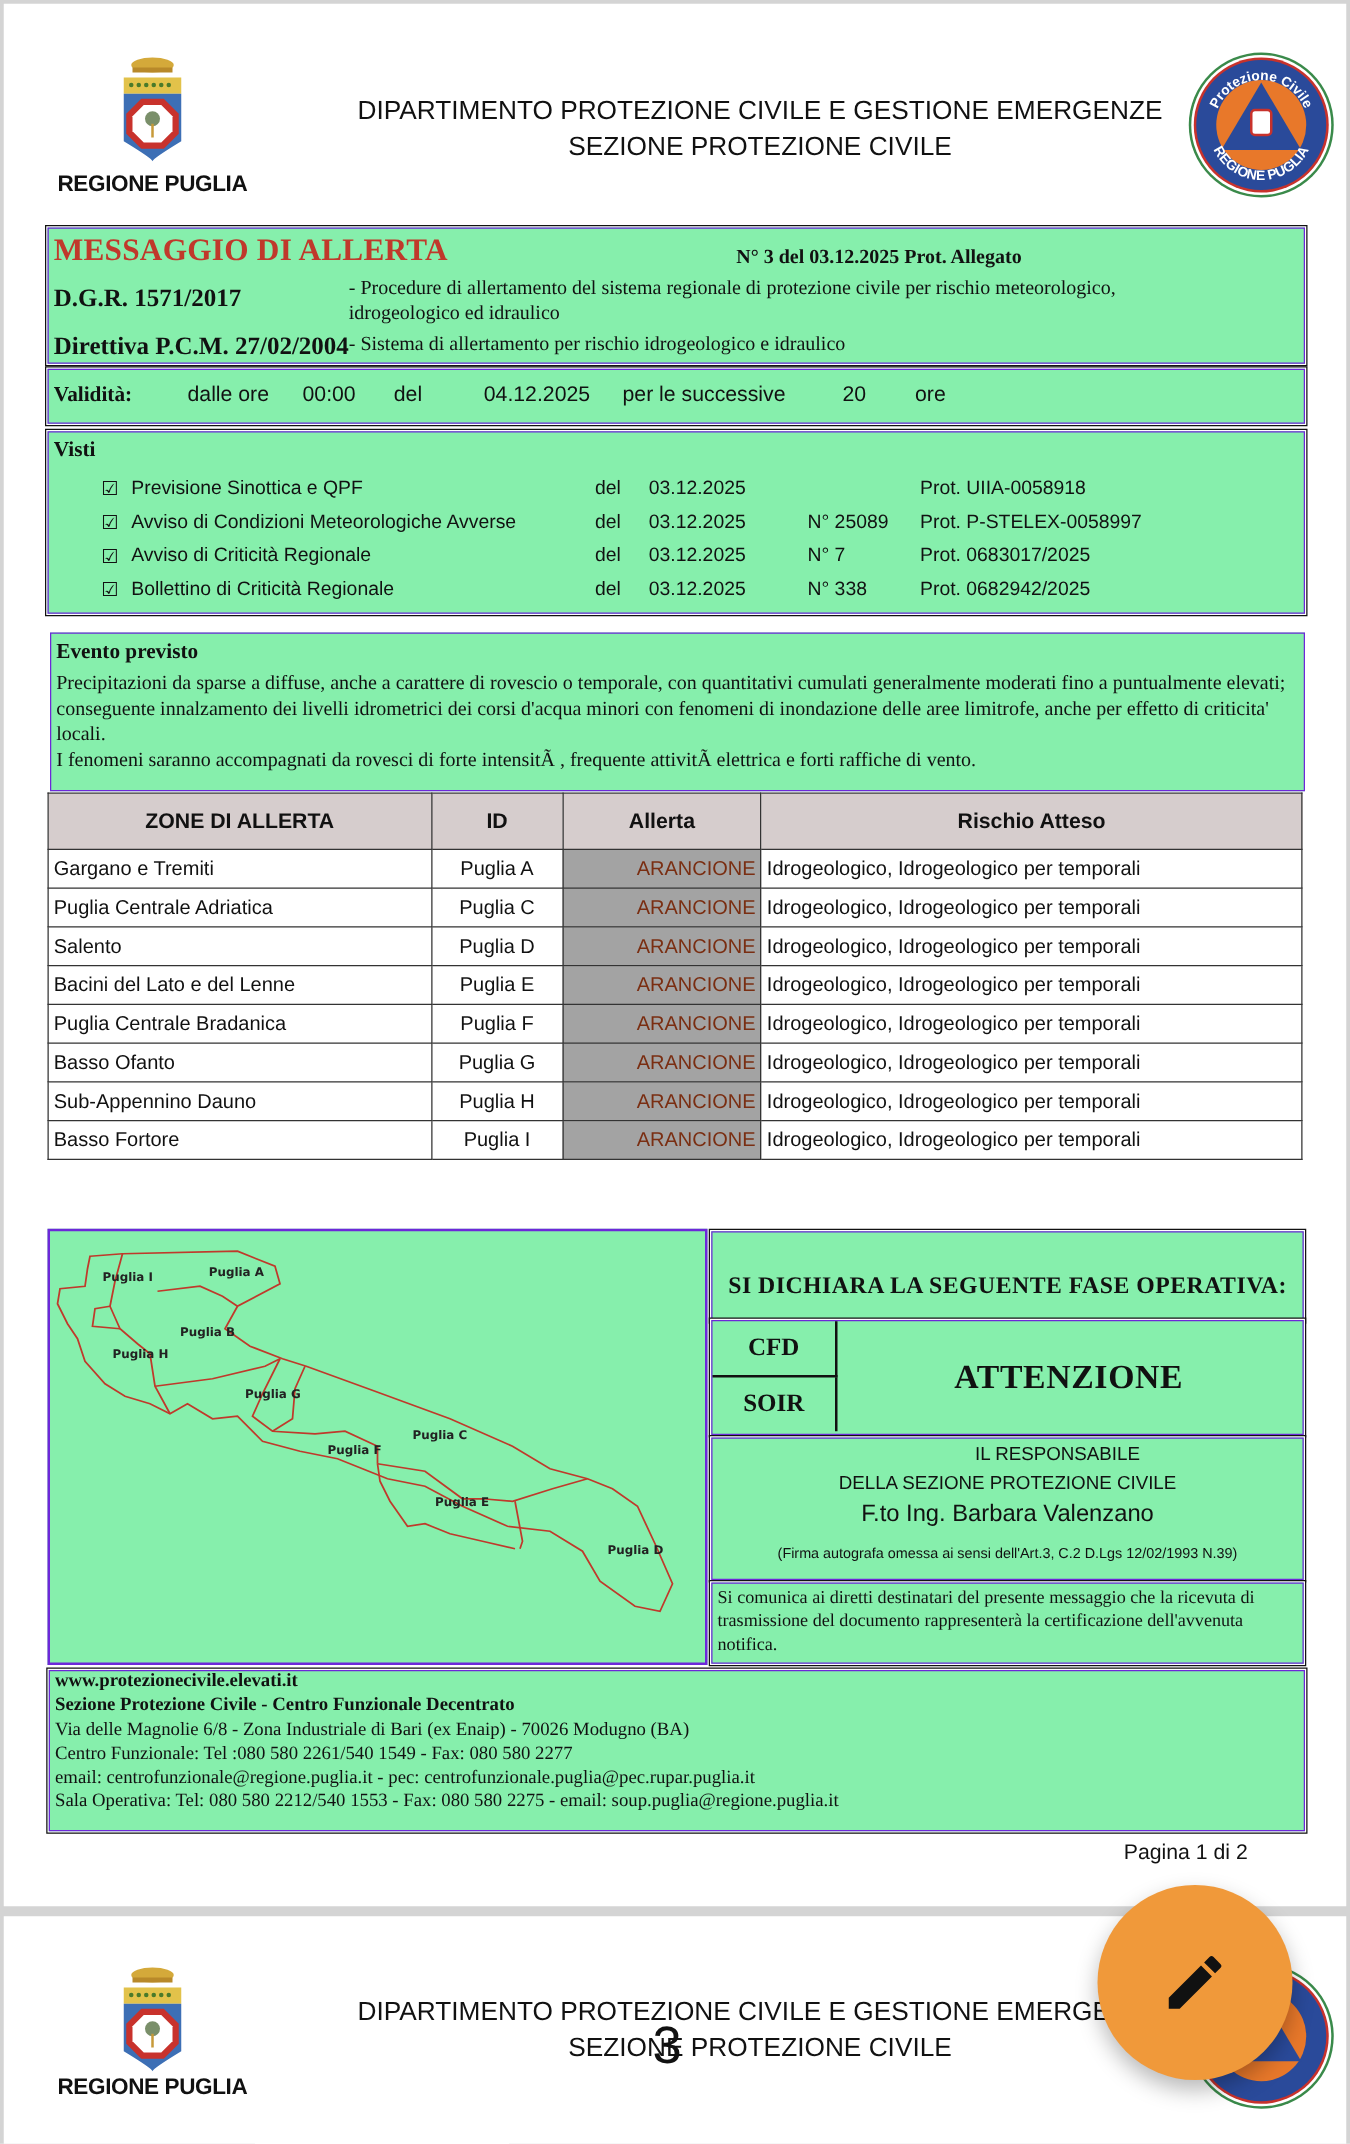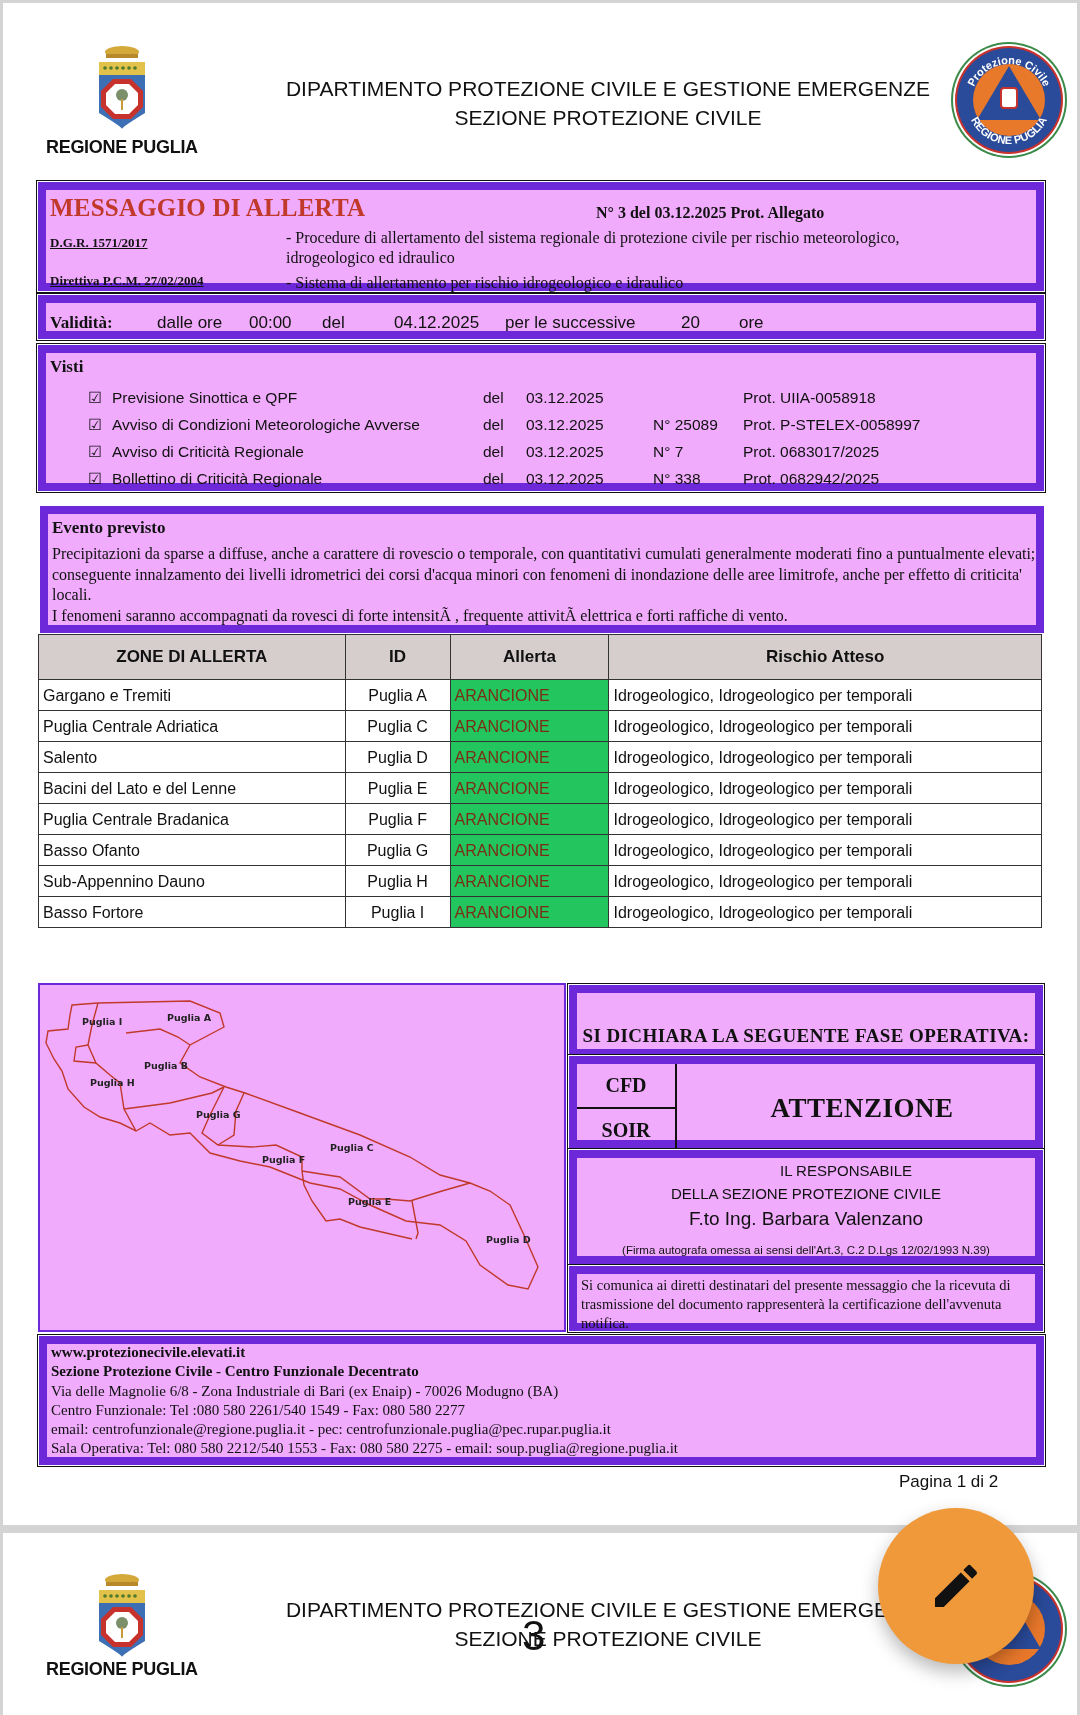--- a/index.html
+++ b/index.html
@@ -2,46 +2,46 @@
 <html><head>
 <meta charset="utf-8">
 <style>
   html,body{margin:0;padding:0;}
   body{width:1080px;height:1715px;overflow:hidden;background:#d4d4d4;position:relative;font-family:"Liberation Sans",sans-serif;color:#111;}
   .page{position:absolute;left:3px;width:1074px;background:#fff;}
   #page1{top:3px;height:1522px;}
   #page2{top:1533px;height:190px;}
   .abs{position:absolute;}
   .serif{font-family:"Liberation Serif",serif;}
-  .box{position:absolute;border:8px solid #6d28d9;box-sizing:border-box;background:#f0abfc;}
+  .box{position:absolute;border:1px solid #6d28d9;box-sizing:border-box;background:#86efac;}
   .dbl{box-shadow:0 0 0 1px #fff,0 0 0 2px #111;}
   
   .hdr-title{position:absolute;left:200px;width:810px;text-align:center;font-size:21px;line-height:28px;color:#111;}
   .reg-label{position:absolute;font-family:"Liberation Sans",sans-serif;font-weight:bold;font-size:18px;letter-spacing:-0.3px;}
   
   .msg-title{position:absolute;left:4px;top:4px;font-family:"Liberation Serif",serif;font-weight:bold;font-size:25px;color:#c0392b;letter-spacing:0.2px;}
   .msg-num{position:absolute;left:550px;top:14px;font-family:"Liberation Serif",serif;font-weight:bold;font-size:16px;}
-  .ref-label{position:absolute;left:4px;font-family:"Liberation Serif",serif;font-weight:bold;font-size:13px;text-decoration:underline;}
+  .ref-label{position:absolute;left:4px;font-family:"Liberation Serif",serif;font-weight:bold;font-size:20px;}
   .ref-text{position:absolute;left:240px;width:720px;font-family:"Liberation Serif",serif;font-size:16px;line-height:20px;}
   
   .val-row{position:absolute;top:10px;left:4px;font-size:17px;}
   .val-row span{position:absolute;white-space:nowrap;}
   
   .visti-title{position:absolute;left:4px;top:4px;font-family:"Liberation Serif",serif;font-weight:bold;font-size:17px;}
   .visti-row{position:absolute;left:0;width:100%;height:26px;font-size:15.5px;}
   .visti-row span{position:absolute;white-space:nowrap;}
   
   .ev-title{position:absolute;left:4px;top:4px;font-family:"Liberation Serif",serif;font-weight:bold;font-size:17px;}
   .ev-text{position:absolute;left:4px;top:30px;width:995px;font-family:"Liberation Serif",serif;font-size:16px;line-height:20.5px;}
   
   table.zones{position:absolute;left:38px;top:634px;width:1004px;border-collapse:collapse;font-size:16px;}
   table.zones th{background:#d6cdcd;font-weight:bold;height:42px;border:1.5px solid #333;font-size:17px;}
   table.zones td{border:1.5px solid #333;height:30px;padding:0 4px;line-height:17px;}
   table.zones td.id{text-align:center;}
-  table.zones td.alert{text-align:left;background:#22c55e;color:#7a2e12;}
+  table.zones td.alert{text-align:right;background:#a3a3a3;color:#7a2e12;}
   
   .fase-title{font-family:"Liberation Serif",serif;font-weight:bold;font-size:19px;letter-spacing:0.4px;text-align:center;}
   .serif-b{font-family:"Liberation Serif",serif;font-weight:bold;}
   .resp{text-align:center;position:absolute;width:100%;}
   .footer-line{position:absolute;left:4px;font-family:"Liberation Serif",serif;font-size:15px;white-space:nowrap;}
   .fab{position:absolute;left:878px;top:1508px;width:156px;height:156px;border-radius:50%;background:#f0993a;box-shadow:0 8px 18px rgba(0,0,0,0.28);display:flex;align-items:center;justify-content:center;}
   .pager{position:absolute;left:522px;top:1612px;font-size:42px;color:#111;}
 </style>
 </head>
 <body>

